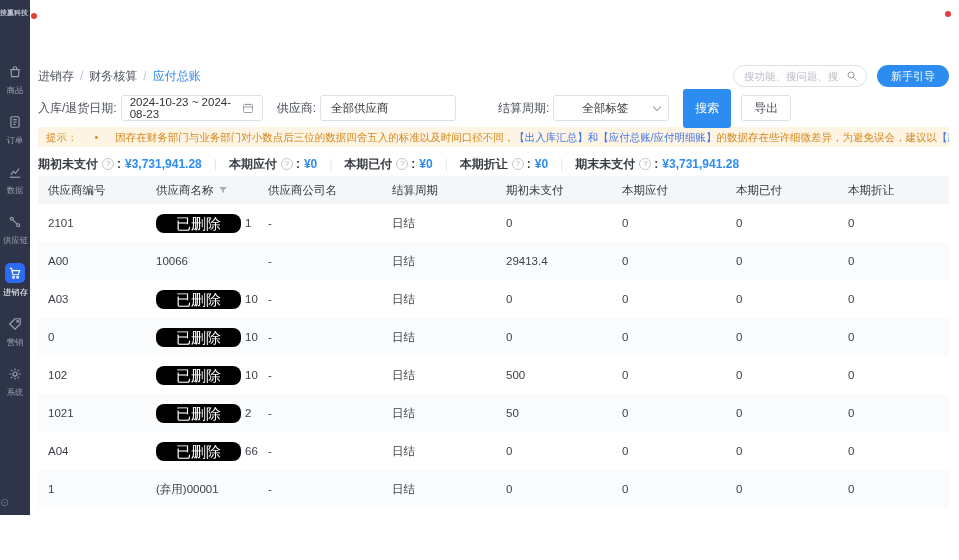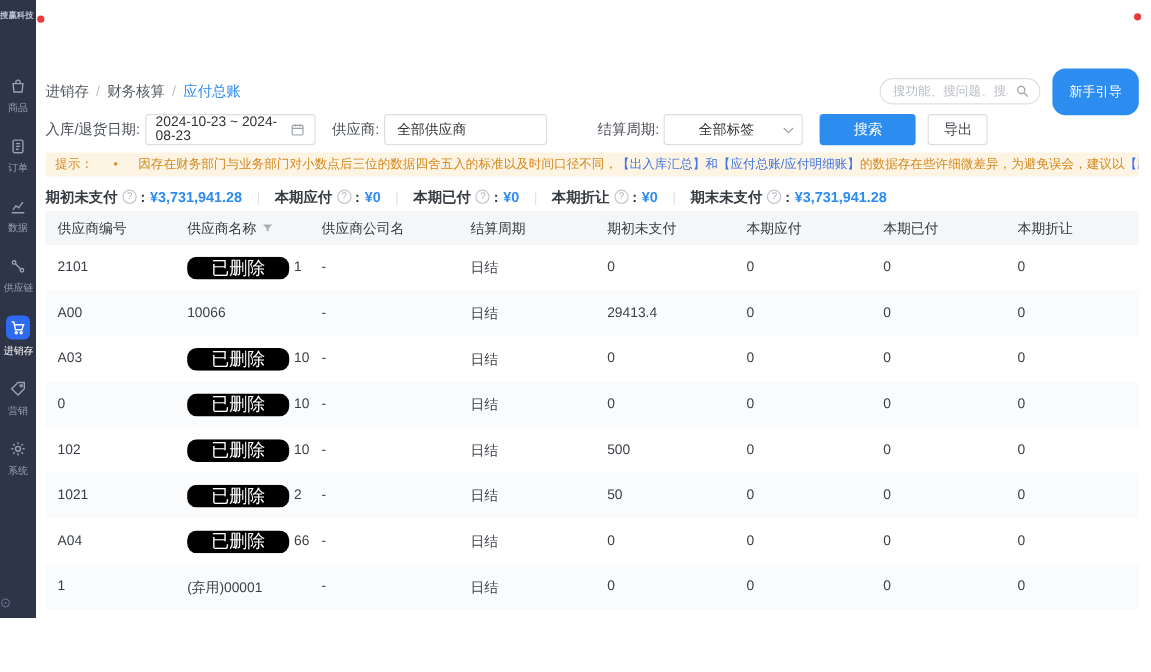--- a/index.html
+++ b/index.html
@@ -26,33 +26,33 @@
   .breadcrumb { font-size:12px; color:#51565e; display:flex; align-items:center; gap:6px; }
   .breadcrumb .sep { color:#c0c4cc; }
   .crumb-link { cursor:pointer; }
   .crumb-current { color:#2d8cf0; }
   .toolbar-right { display:flex; align-items:center; gap:10px; }
   .search-box { width:134px; height:22px; border:1px solid #dcdfe6; border-radius:12px; display:flex; align-items:center; padding:0 8px; gap:4px; background:#fff; }
   .search-box input { border:none; outline:none; flex:1; min-width:0; font-size:10.5px; color:#333; background:transparent; }
   .search-box input::placeholder { color:#b8bcc4; }
   .search-icon { display:flex; color:#9aa0a9; cursor:pointer; }
   .search-icon svg { width:12px; height:12px; }
-  .guide-btn { background:#2d8cf0; color:#fff; font-size:11px; border:none; border-radius:11px; height:39px; padding:0 14px; cursor:pointer; }
+  .guide-btn { background:#2d8cf0; color:#fff; font-size:11px; border:none; border-radius:11px; height:22px; padding:0 14px; cursor:pointer; }
 
   .filter-row { margin-top:6px; height:28px; display:flex; align-items:center; font-size:12px; color:#4a4f57; }
   .f-label { margin-right:4px; white-space:nowrap; }
   .f-box { height:26px; border:1px solid #dcdfe6; border-radius:3px; background:#fff; display:flex; align-items:center; padding:0 8px; font-size:11.5px; color:#333; }
   .date-box { width:142px; justify-content:space-between; margin-right:14px; cursor:pointer; }
   .supplier-box { width:136px; margin-right:14px; }
   .supplier-box input { border:none; outline:none; width:100%; font-size:11.5px; color:#333; }
   .cycle-box { width:116px; justify-content:space-between; margin-left:28px; margin-right:14px; cursor:pointer;padding-left:28px; }
   .chevron { width:6px; height:6px; border:solid #9aa0a9; border-width:0 1px 1px 0; transform:rotate(45deg); margin-top:-3px; }
   .cal-icon { display:flex; color:#9aa0a9; cursor:pointer; }
   .cal-icon svg { width:12px; height:12px; }
-  .btn-primary { background:#2d8cf0; color:#fff; border:none; border-radius:3px; height:26px; padding:0 28px; font-size:12px; cursor:pointer; margin-right:10px; }
+  .btn-primary { background:#2d8cf0; color:#fff; border:none; border-radius:3px; height:39px; padding:0 12px; font-size:12px; cursor:pointer; margin-right:10px; }
   .btn-default { background:#fff; color:#4a4f57; border:1px solid #dcdfe6; border-radius:3px; height:26px; padding:0 12px; font-size:12px; cursor:pointer; }
 
   .notice { margin-top:5px; background:#fdf4e3; border-radius:2px; padding:3px 8px; font-size:10.5px; line-height:14px; color:#d4881e; white-space:nowrap; overflow:hidden; display:flex; gap:17px; }
   .notice .seg-blue { color:#3f74e8; }
   .notice .n-prefix { flex-shrink:0; }
 
   .summary { margin-top:8px; height:18px; display:flex; align-items:center; font-size:12px; white-space:nowrap; }
   .sum-label { font-weight:bold; color:#363b42; }
   .info-icon { display:inline-flex; width:12px; height:12px; border-radius:50%; border:1px solid #c3c7cd; color:#a9adb4; font-size:8px; line-height:1; align-items:center; justify-content:center; margin:0 3px 0 4px; cursor:pointer; }
   .sum-colon { font-weight:bold; color:#363b42; margin-right:4px; }

